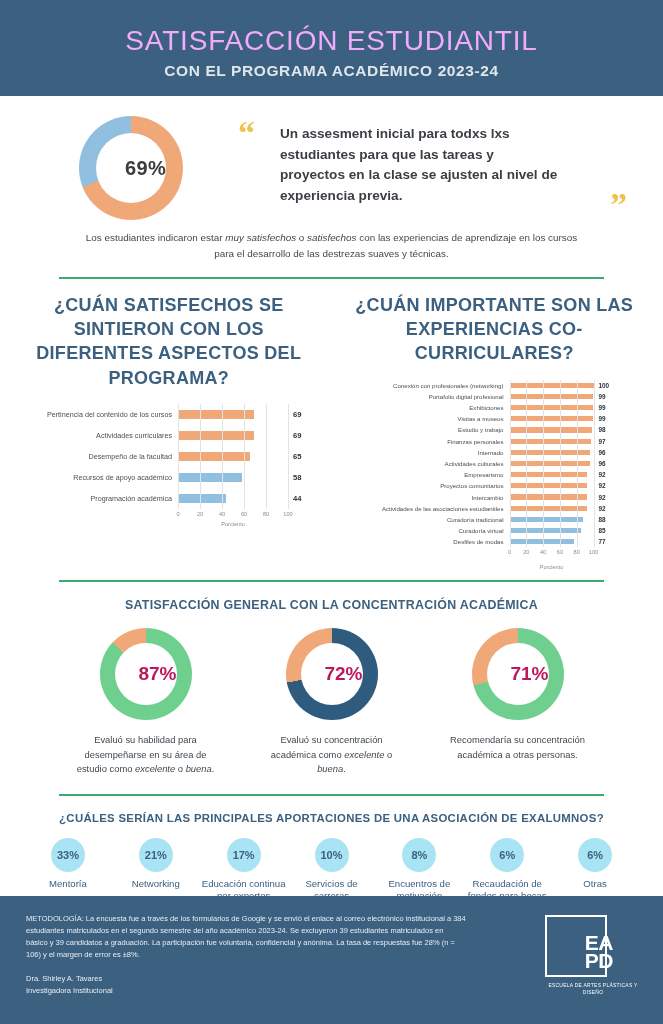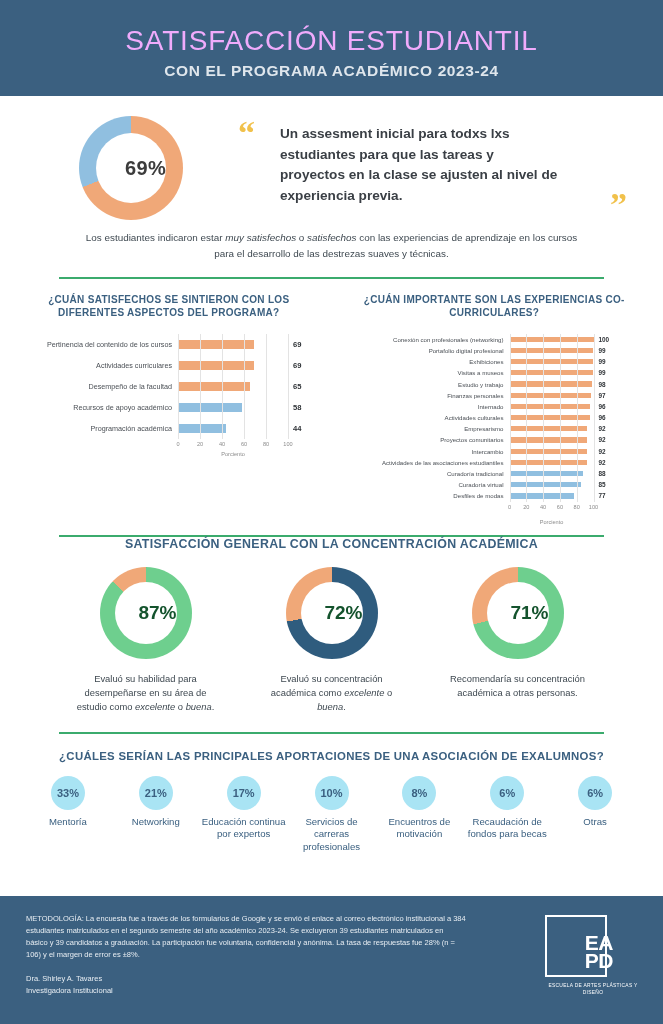--- a/index.html
+++ b/index.html
@@ -95,21 +95,21 @@
   .sec-title {
     text-align:center;
     color:#3b6080;
     font-weight: bold;
     letter-spacing: 0.3px;
   }
 
   
   .charts-row { display:flex; padding: 14px 6px 0 6px; }
   .chart-col { width: 50%; }
-  .chart-col .sec-title { font-size: 10px; line-height: 1.35; padding: 0 12px; }
+  .chart-col .sec-title { font-size: 18px; line-height: 1.35; padding: 0 12px; }
 
   .barchart { margin-top: 14px; position: relative; }
   .bar-rows { position:relative; }
   .bar-row { display:flex; align-items:center; }
   .bar-label {
     text-align:right; color:#4a4f55;
     padding-right: 6px;
     white-space: nowrap;
   }
   .bar-track { position:relative; }
@@ -128,27 +128,27 @@
   .chart-right .bar-val { font-size: 6.4px; }
 
   .grid-lines { position:absolute; top:0; bottom:0; pointer-events:none; }
   .grid-lines span { position:absolute; top:0; bottom:0; width:1px; background:#e3e3e3; }
 
   .axis { position:relative; }
   .axis .tick { position:absolute; font-size:5.6px; color:#8c8c8c; transform: translateX(-50%); }
   .axis-name { font-size: 5.6px; color:#8c8c8c; text-align:center; }
 
   
-  .donuts-sec { }
+  .donuts-sec { padding-top: 16px; }
   .donuts-sec .sec-title { font-size: 12.4px; }
   .donuts-row { display:flex; justify-content: center; gap: 36px; padding: 16px 40px 0 40px; }
   .donut-item { width: 150px; display:flex; flex-direction:column; align-items:center; }
   .donut-mid { width: 92px; height: 92px; }
   .donut-mid .hole { width: 62px; height: 62px; }
-  .donut-mid .hole span { font-size: 19px; font-weight:bold; color:#14532d; }
+  .donut-mid .hole span { font-size: 19px; font-weight:bold; color:#be185d; }
   .donut-caption {
     margin-top: 13px;
     text-align:center;
     color:#3f4951;
     font-size: 9.4px;
     line-height: 1.5;
   }
   .donut-caption i { font-style: italic; }
 
   

